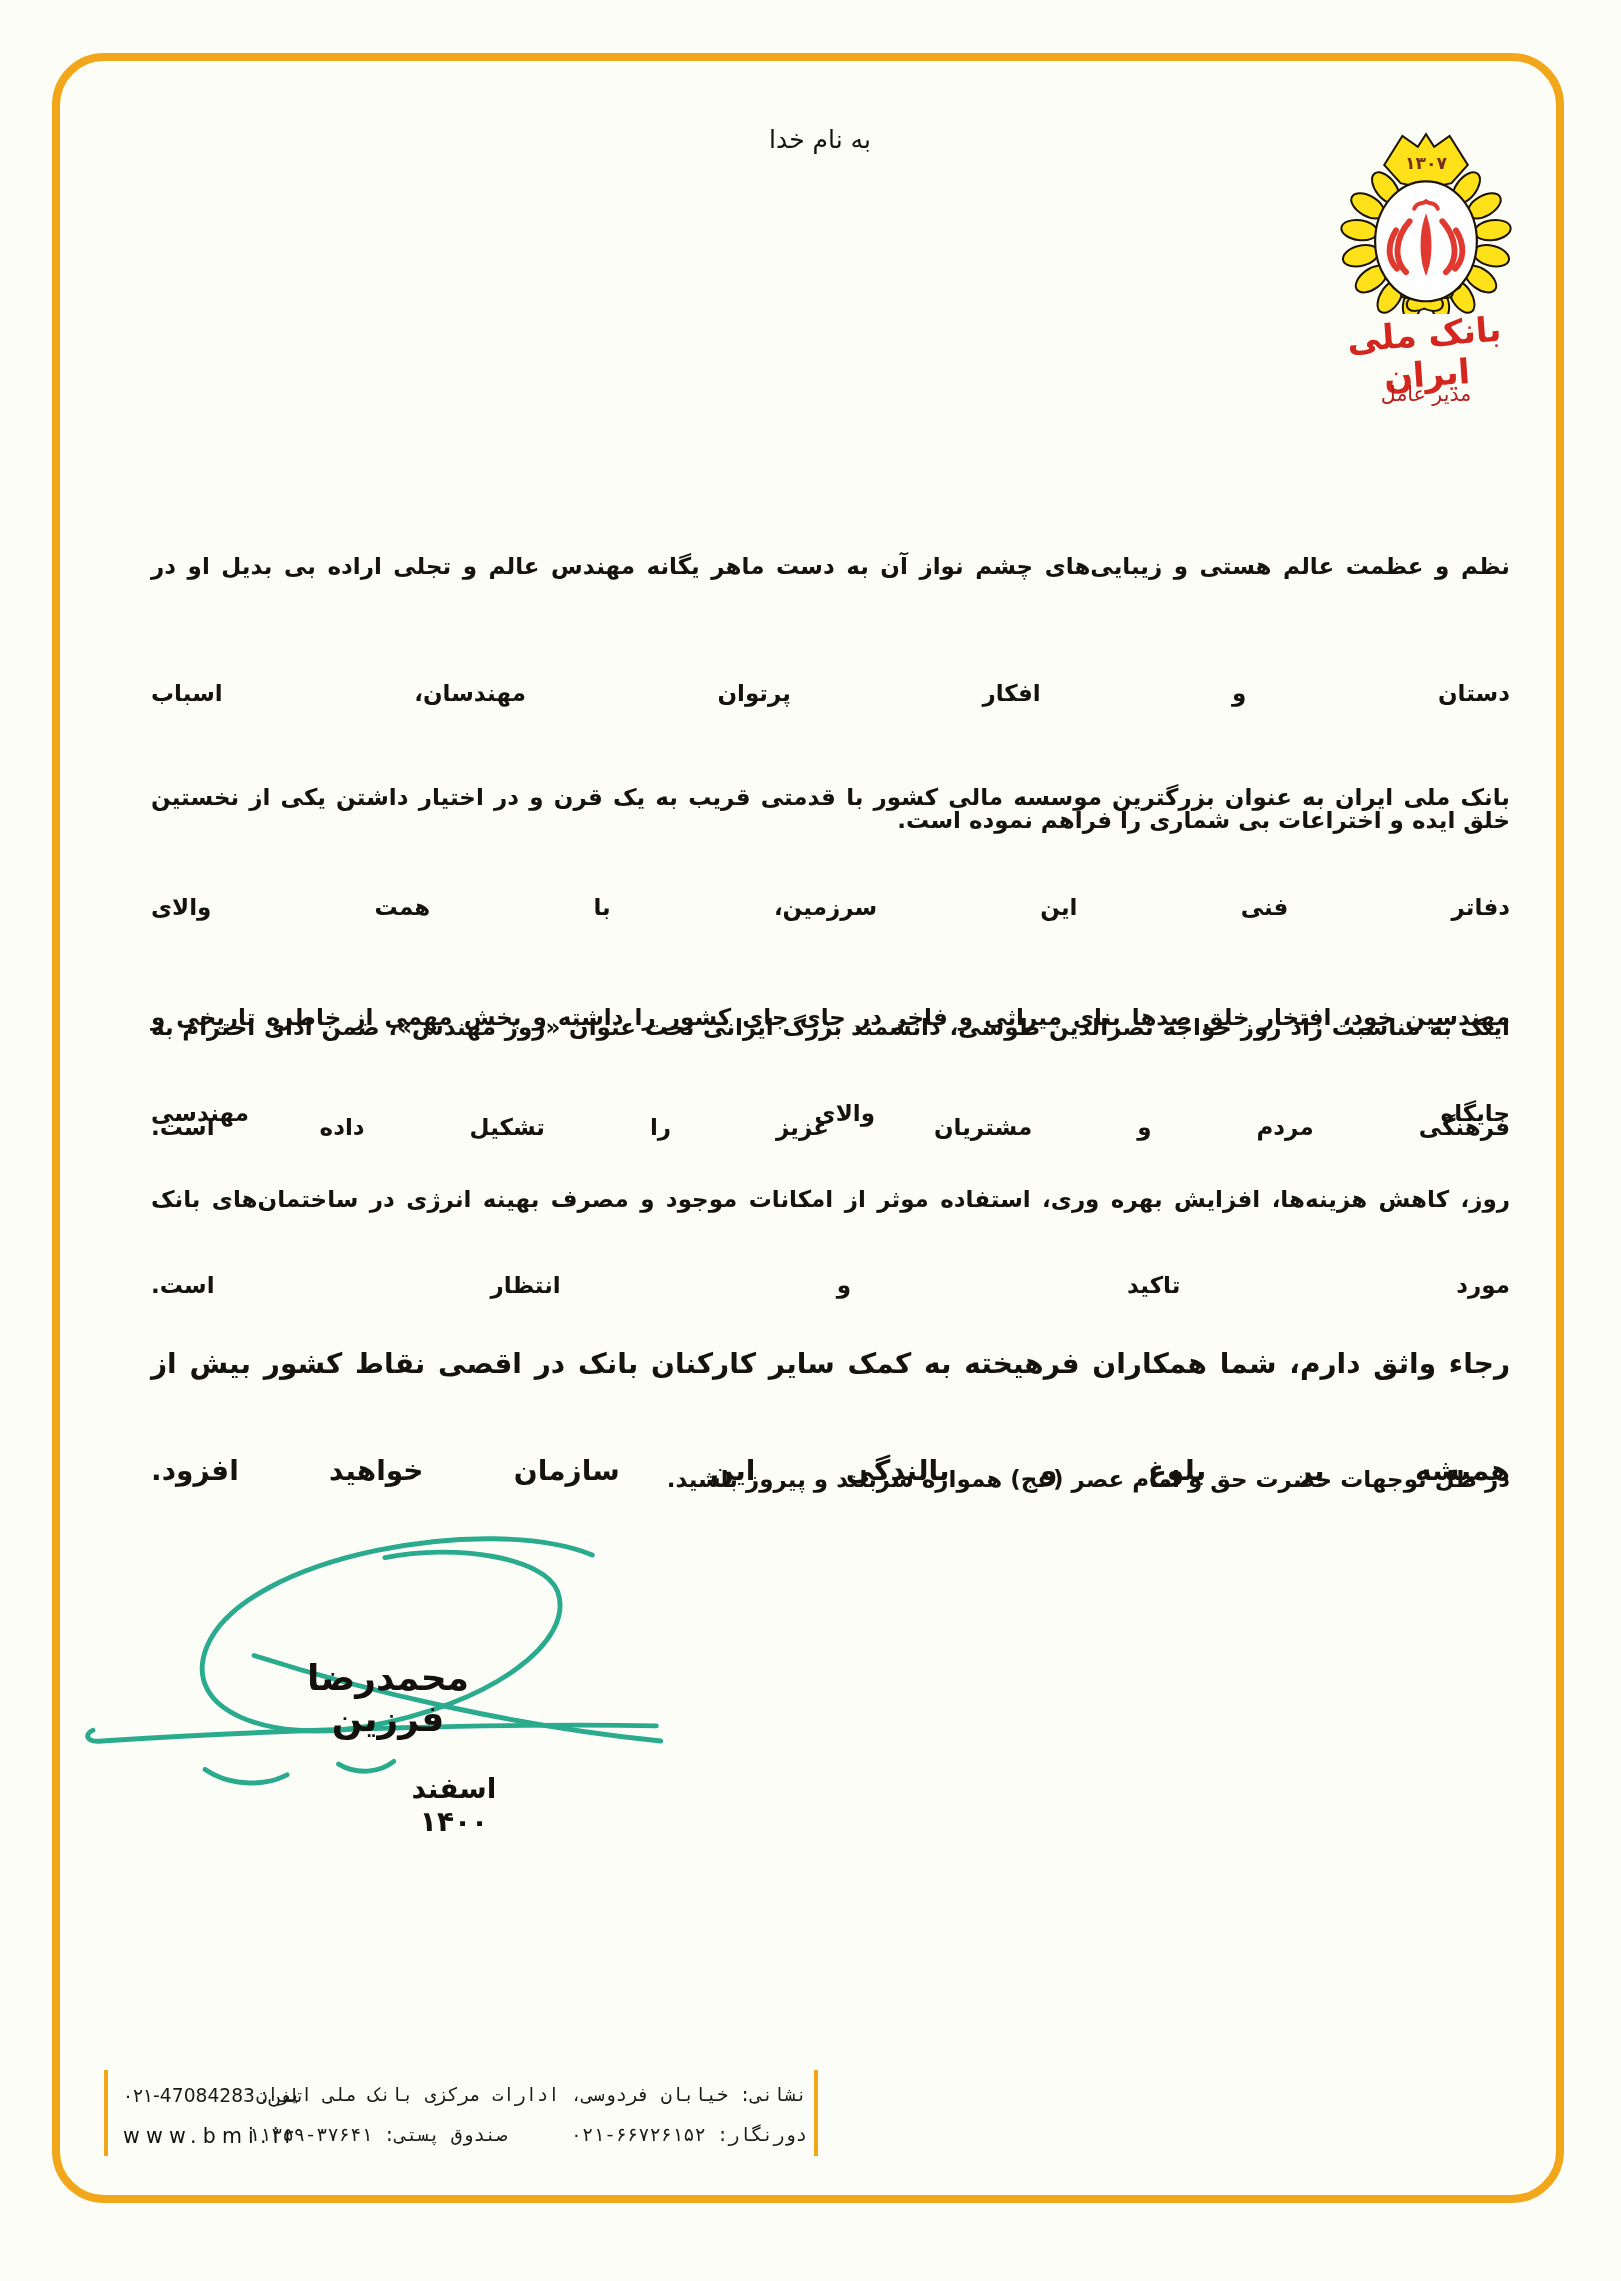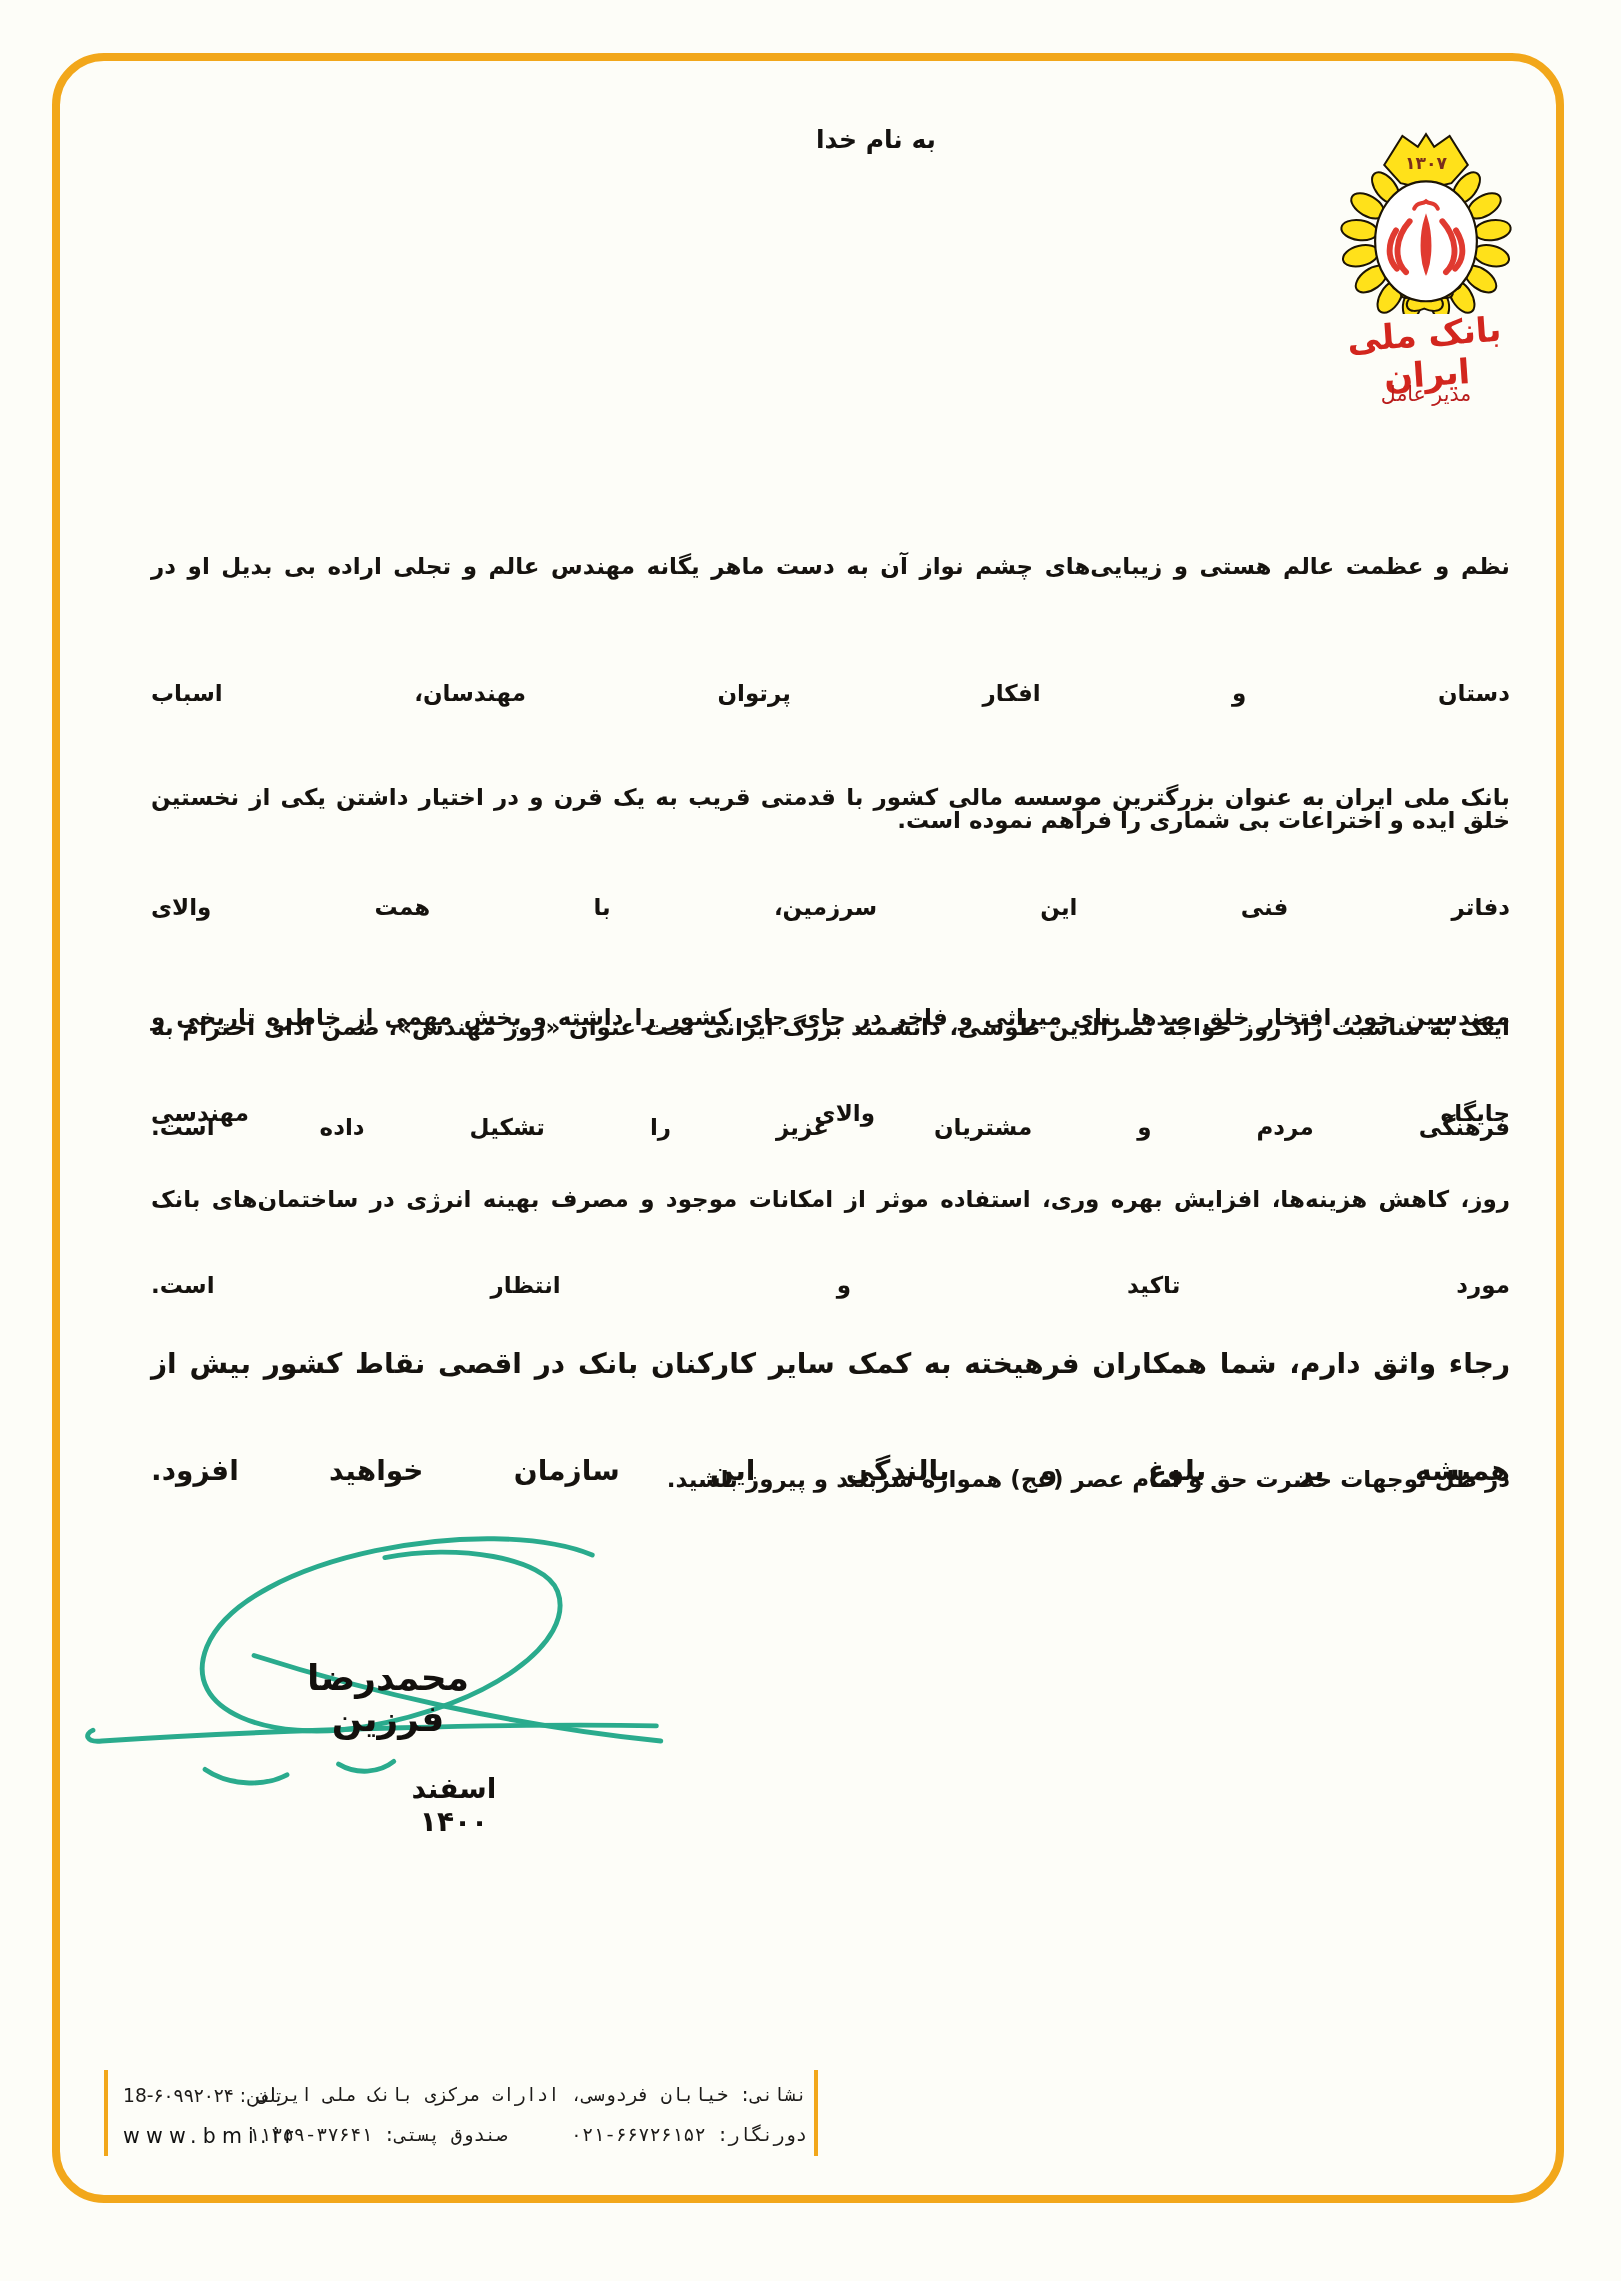--- a/index.html
+++ b/index.html
@@ -7,21 +7,21 @@
     width:1622px;height:2281px;position:relative;overflow:hidden;
     background:#fdfdf8;
     font-family:"DejaVu Sans", sans-serif;
   }
   .frame{
     position:absolute;left:52px;top:53px;width:1512px;height:2150px;
     border:8px solid #f2a71b;border-radius:52px;box-sizing:border-box;
   }
   .bismillah{
     position:absolute;left:704px;top:125px;width:232px;
-    font-size:25px;font-weight:bold;color:#141210;
+    text-align:center;font-size:25px;font-weight:normal;color:#141210;
     direction:rtl;
   }
   
   .logo-wrap{position:absolute;left:1326px;top:125px;width:200px;height:294px;}
   .logo-svg{position:absolute;left:0;top:0;}
   .bank-name{
     position:absolute;left:-9px;top:189px;width:217px;text-align:center;
     font-size:34px;font-weight:bold;color:#d2261e;direction:rtl;
     transform:rotate(-4deg);
   }
@@ -162,17 +162,17 @@
     <span class="num">۰۲۱-۶۶۷۲۶۱۵۲</span>
     <span class="footer-gap"></span>
     <span>صندوق پستی:</span>
     <span class="num">۱۱۳۵۹-۳۷۶۴۱</span>
   </div>
 </div>
 
 <div class="footer-col-left">
   <div>
     <span>تلفن:</span>
-    <span class="num">18-۶۰۹۹۲۰۲۴</span>
+    <span class="num">۰۲۱-47084283</span>
   </div>
   <div class="website">www.bmi.ir</div>
 </div>
 
 
 </body></html>

